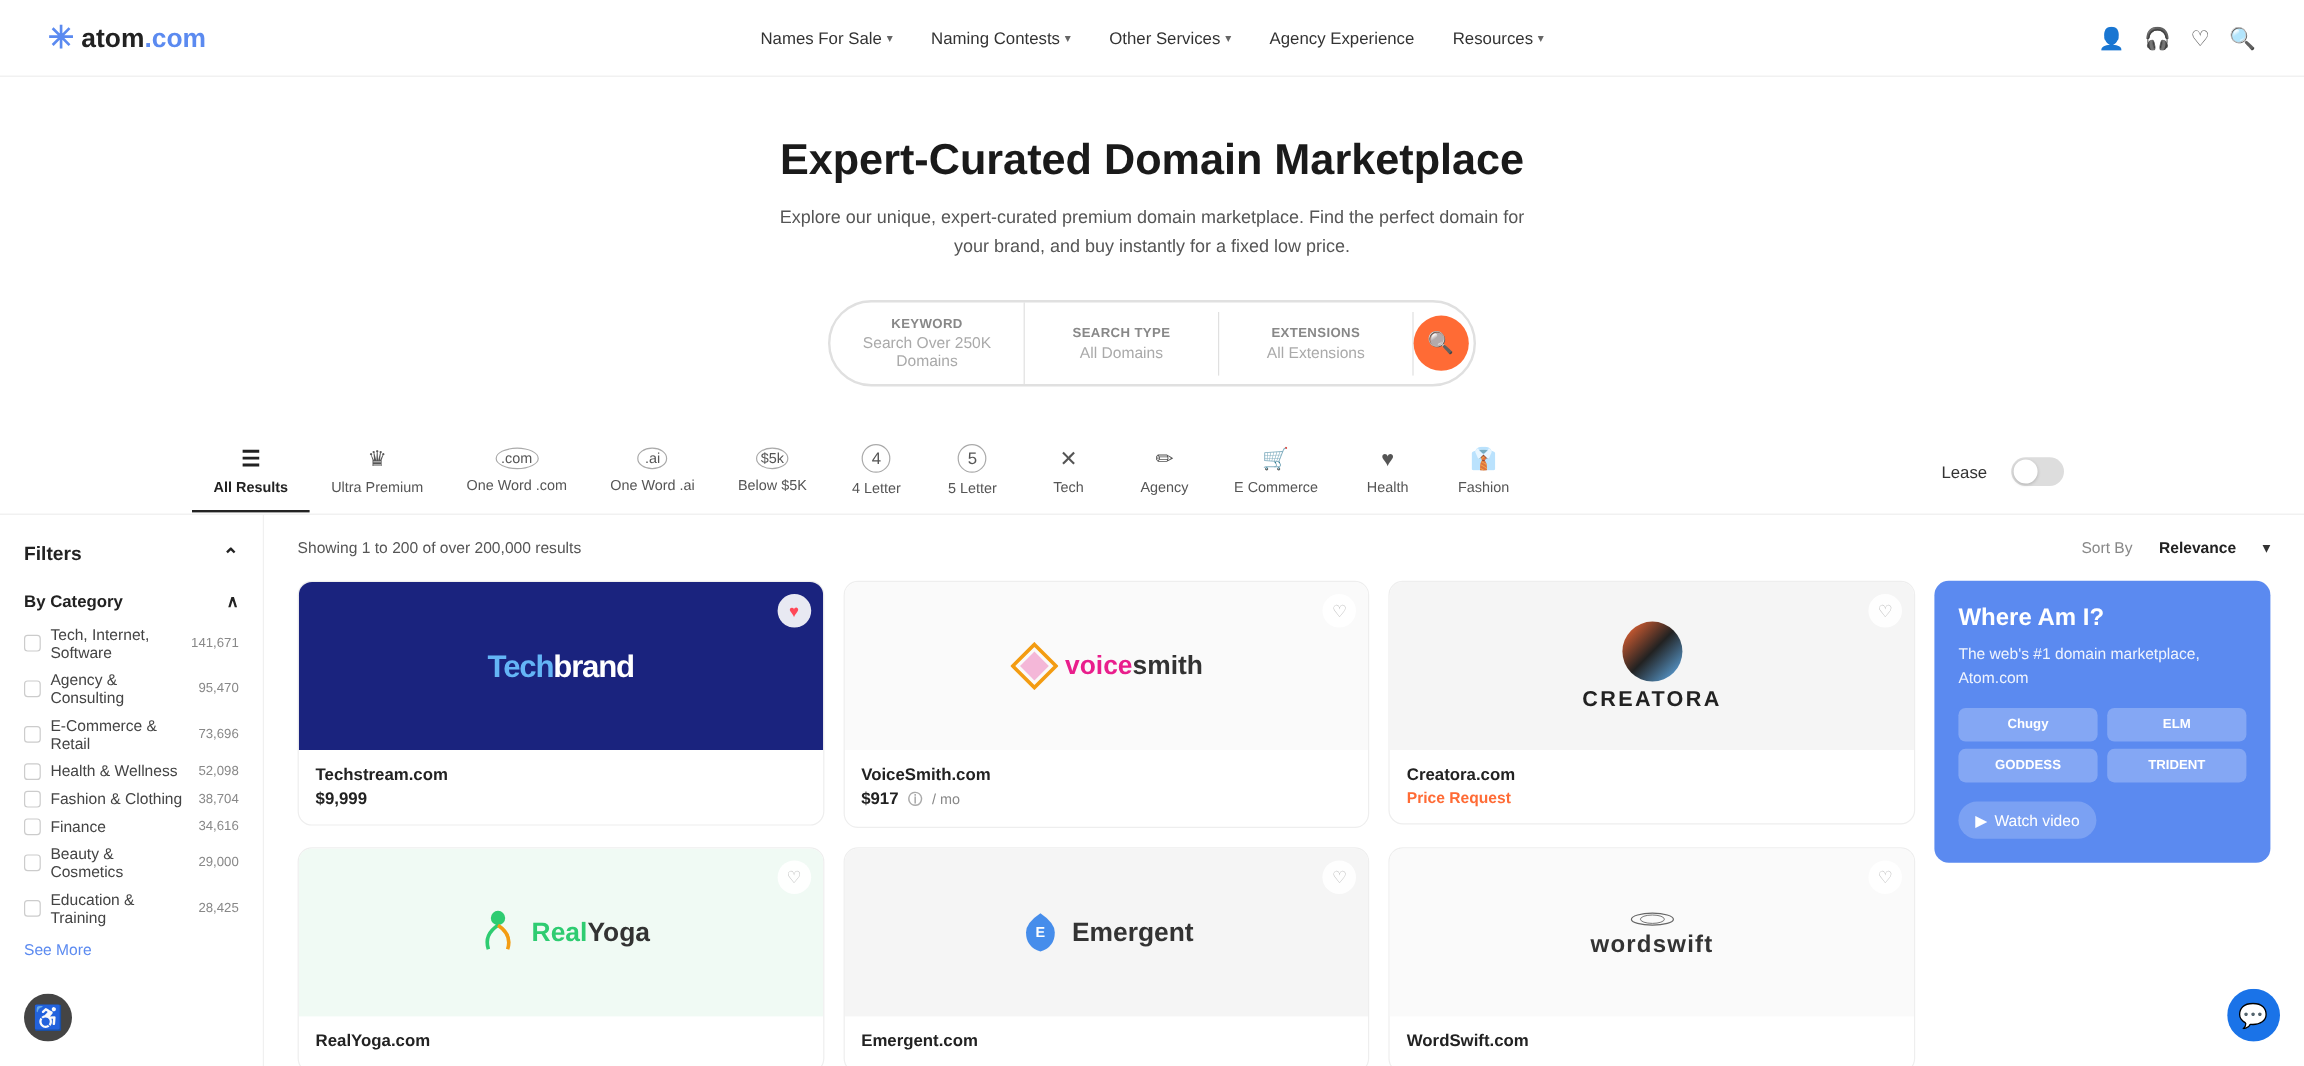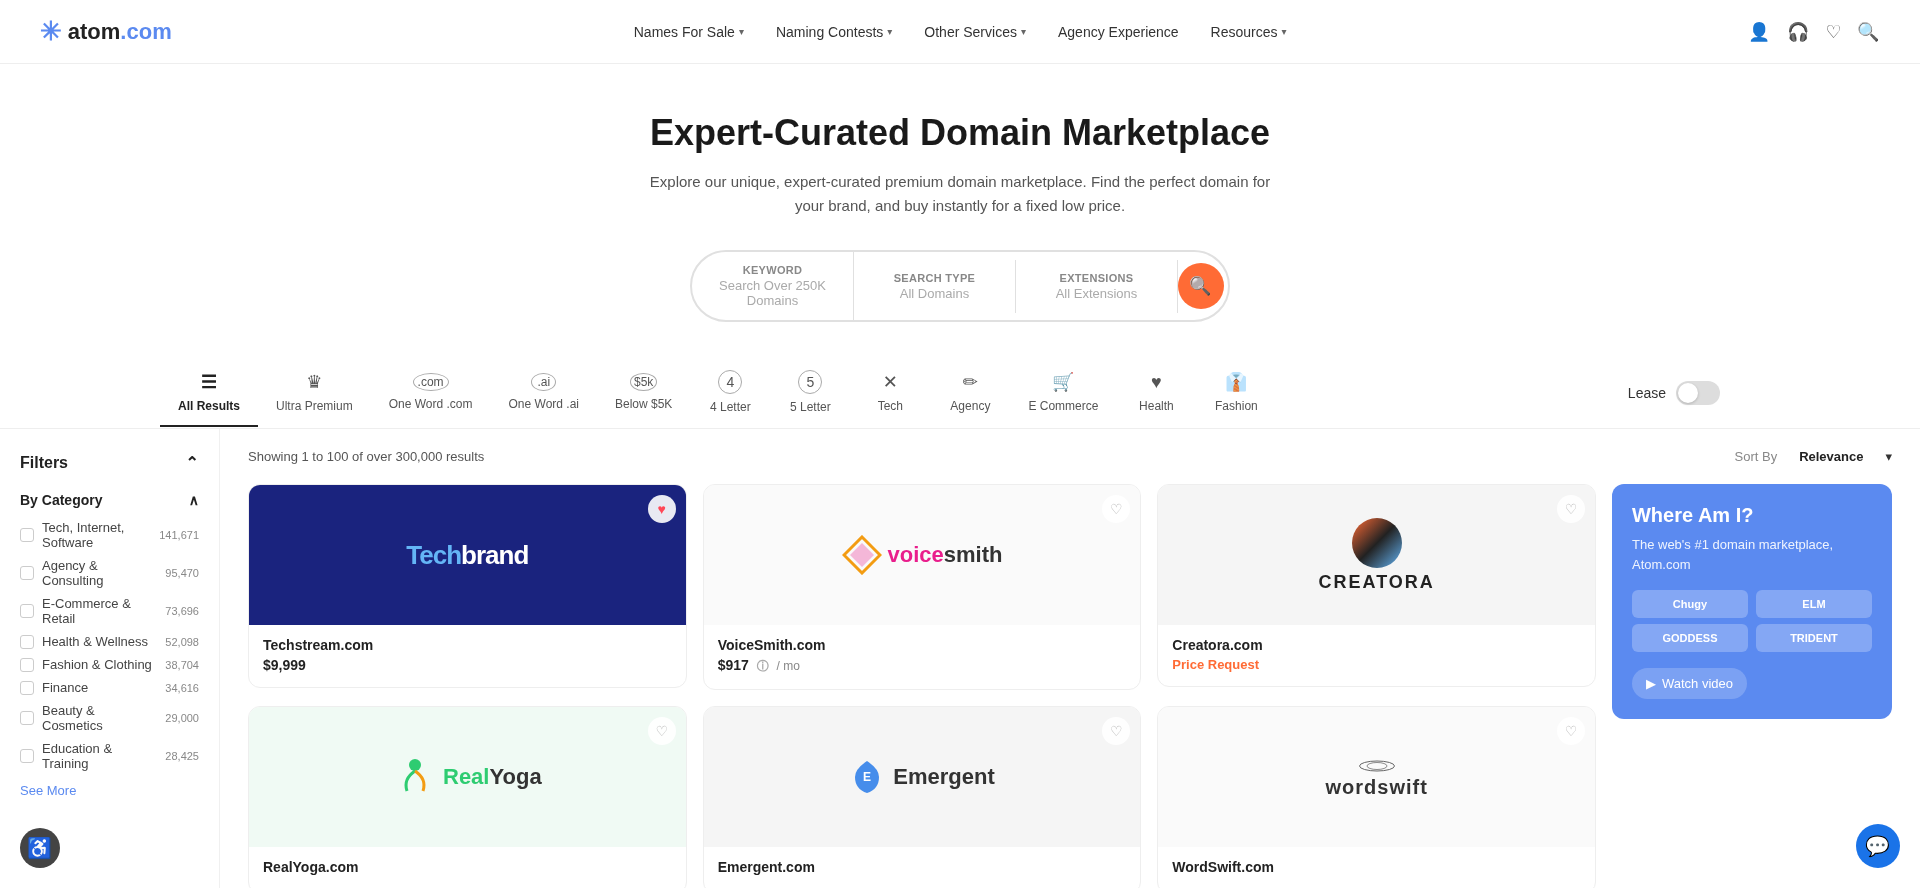--- a/index.html
+++ b/index.html
@@ -24,21 +24,21 @@
     .search-bar { display: flex; align-items: center; max-width: 540px; margin: 0 auto; border: 2px solid #e0e0e0; border-radius: 50px; background: #fff; overflow: visible; position: relative; }
     .search-section { flex: 1; padding: 12px 20px; cursor: pointer; }
     .search-section:not(:last-child) { border-right: 1px solid #e0e0e0; }
     .search-label { font-size: 11px; color: #888; font-weight: 600; text-transform: uppercase; letter-spacing: 0.3px; }
     .search-value { font-size: 13px; color: #aaa; margin-top: 2px; }
     .search-btn { width: 46px; height: 46px; background: #ff6b35; border-radius: 50%; display: flex; align-items: center; justify-content: center; cursor: pointer; margin-right: 4px; flex-shrink: 0; }
     .search-btn span { color: #fff; font-size: 18px; }
     .cat-tab { display: flex; flex-direction: column; align-items: center; gap: 6px; padding: 12px 18px; cursor: pointer; color: #555; font-size: 12px; white-space: nowrap; border-bottom: 2px solid transparent; min-width: 80px; }
     .cat-tab.active { color: #222; border-bottom: 2px solid #222; font-weight: 600; }
     .cat-tab .tab-icon { font-size: 18px; }
-    .lease-toggle { margin-left: auto; display: flex; align-items: center; gap: 10px; padding: 0 40px 0 0; }
+    .lease-toggle { margin-left: auto; display: flex; align-items: center; gap: 20px; padding: 0 40px 0 0; }
     .lease-label { font-size: 14px; color: #333; font-weight: 500; }
     .toggle { width: 44px; height: 24px; background: #ddd; border-radius: 12px; position: relative; cursor: pointer; transition: background 0.2s; }
     .toggle-knob { width: 20px; height: 20px; background: #fff; border-radius: 50%; position: absolute; top: 2px; left: 2px; transition: left 0.2s; box-shadow: 0 1px 3px rgba(0,0,0,0.2); }
 
     
     .main-layout { display: flex; padding: 0; min-height: 500px; }
 
     
     .sidebar { width: 220px; flex-shrink: 0; padding: 24px 20px; border-right: 1px solid #f0f0f0; }
     .sidebar-title { font-size: 16px; font-weight: 700; color: #222; margin-bottom: 20px; display: flex; align-items: center; justify-content: space-between; }
@@ -260,21 +260,21 @@
         <span class="filter-name">Education &amp; Training</span>
         <span class="filter-count">28,425</span>
       </div>
 
       <a class="see-more">See More</a>
     </div>
   </div>
 
   <div class="content-area">
     <div class="results-header">
-      <span class="results-count">Showing 1 to 100 of over 300,000 results</span>
+      <span class="results-count">Showing 1 to 200 of over 200,000 results</span>
       <div class="sort-by">
         <span class="sort-label">Sort By</span>
         <span class="sort-value">Relevance</span>
         <span>▾</span>
       </div>
     </div>
 
     <div class="domain-grid">
 
       <div class="domain-card">

